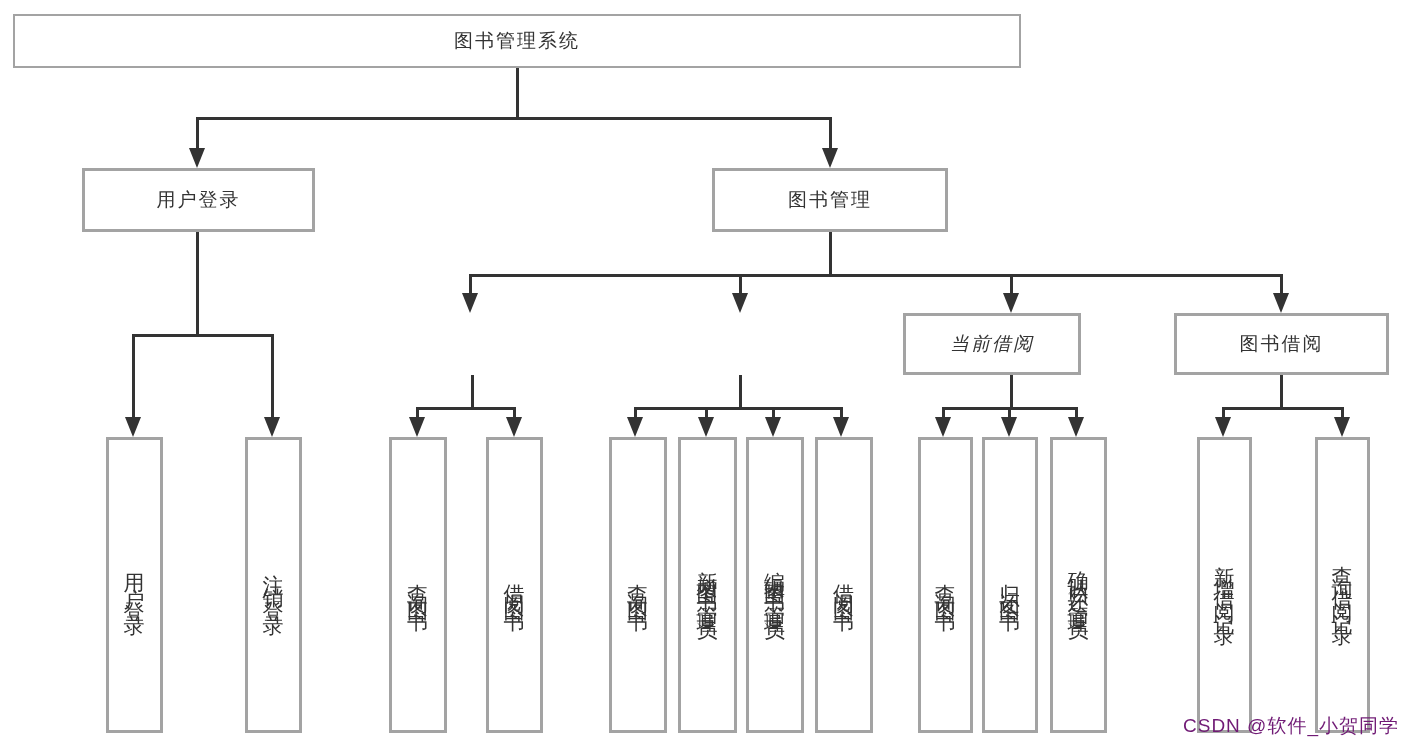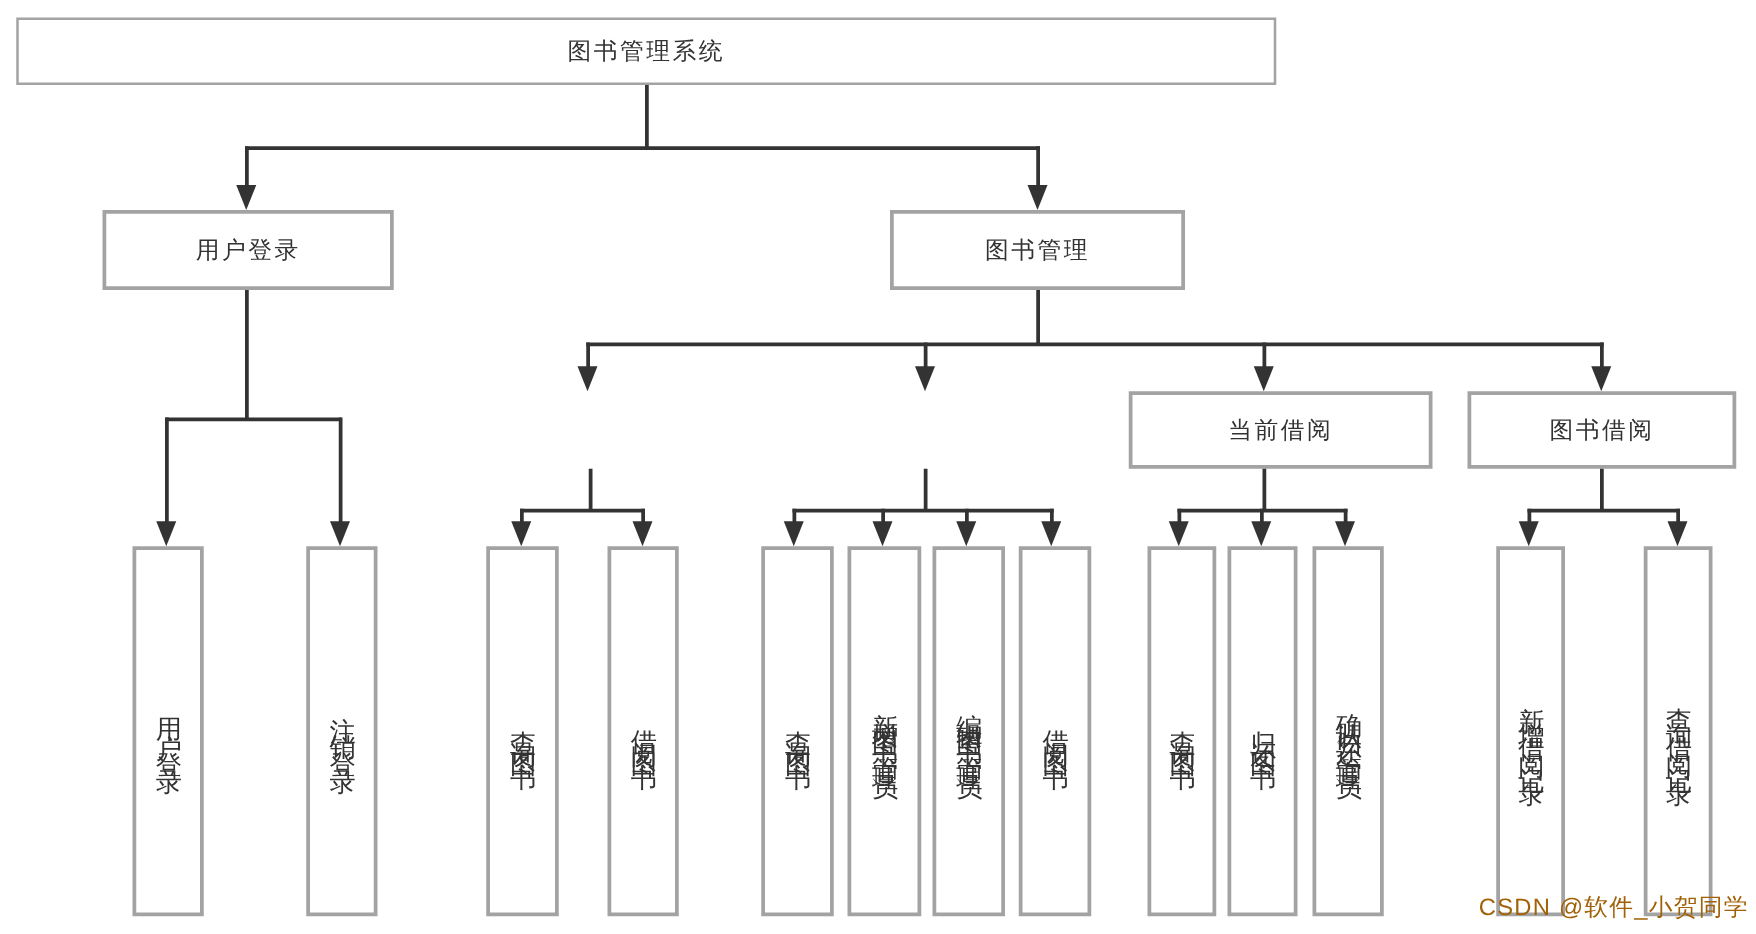--- a/index.html
+++ b/index.html
@@ -37,21 +37,21 @@
     position:absolute;width:0;height:0;
     border-left:8px solid transparent;
     border-right:8px solid transparent;
     border-top:20px solid #333333;
   }
   .watermark{
     position:absolute;
     left:1183px;top:713px;
     font-size:19px;
     letter-spacing:1px;
-    color:#a16207;
+    color:#701a75;
     white-space:nowrap;
     z-index:5;
   }
 </style>
 </head>
 <body>
 
 <div id="canvas">
 
   <div class="box root-box" style="left:13px;top:14px;width:1008px;height:54px;">
@@ -83,21 +83,21 @@
   <div class="hline" style="left:469px;top:274px;width:814px;"></div>
   <div class="vline" style="left:469px;top:274px;height:22px;"></div>
   <div class="arrow" style="left:462px;top:293px;"></div>
   <div class="vline" style="left:739px;top:274px;height:22px;"></div>
   <div class="arrow" style="left:732px;top:293px;"></div>
   <div class="vline" style="left:1010px;top:274px;height:22px;"></div>
   <div class="arrow" style="left:1003px;top:293px;"></div>
   <div class="vline" style="left:1280px;top:274px;height:22px;"></div>
   <div class="arrow" style="left:1273px;top:293px;"></div>
 
-  <div class="box" style="left:903px;top:313px;width:243px;height:62px;">
+  <div class="box" style="left:903px;top:313px;width:178px;height:62px;font-style:italic;">
     <span class="h-label">当前借阅</span>
   </div>
   <div class="box" style="left:1174px;top:313px;width:215px;height:62px;">
     <span class="h-label">图书借阅</span>
   </div>
 
   <div class="vline" style="left:471px;top:375px;height:33px;"></div>
   <div class="hline" style="left:416px;top:407px;width:100px;"></div>
   <div class="vline" style="left:416px;top:407px;height:14px;"></div>
   <div class="arrow" style="left:409px;top:417px;"></div>

